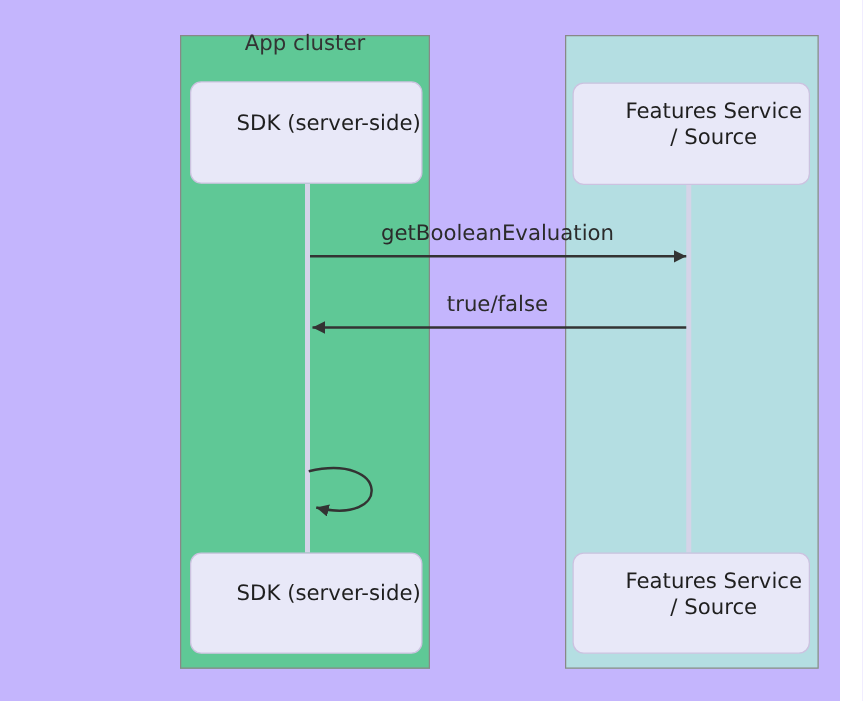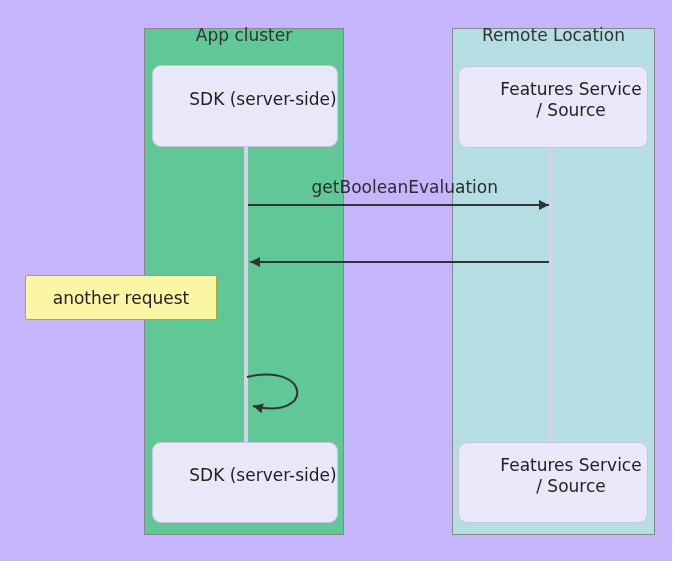--- a/index.html
+++ b/index.html
@@ -78,21 +78,21 @@
   .arrows marker path { fill: #333333; stroke: none; }
   .msg-label {
     position: absolute;
     font-size: 17px;
     line-height: 22px;
     text-align: center;
     color: #2b2b2b;
     z-index: 5;
     white-space: nowrap;
   }
-  .msg1 { left: 298px; top: 176px; width: 200px; text-align: right; }
+  .msg1 { left: 298px; top: 176px; width: 200px; }
   .msg2 { left: 298px; top: 233px; width: 200px; }
   .msg3 { left: 33px;  top: 347px; width: 424px; }
   .note {
     position: absolute;
     left: 25px; top: 275px;
     width: 192px; height: 45px;
     border: 1px solid #aea53f;
     border-radius: 2px;
     display: flex;
     align-items: center;
@@ -106,21 +106,20 @@
 <body>
 
 <div class="canvas">
 
   <div class="region region-app" style="background-color: rgb(95, 200, 150); border-color: rgb(136, 136, 136);"></div>
 
   <div class="region region-remote" style="background-color: rgb(180, 222, 226); border-color: rgb(136, 136, 136);"></div>
 
   <div class="region-label label-app">App cluster</div>
 
-  <div class="region-label label-remote">Remote Location</div>
 
   <div class="lifeline lifeline-left"></div>
 
   <div class="lifeline lifeline-right"></div>
 
   <div class="actor actor-tl">
     <span>SDK (server-side)</span>
   </div>
 
   <div class="actor actor-tr">
@@ -143,17 +142,17 @@
         <path d="M0,0 L10,5 L0,10 z"></path>
       </marker>
     </defs>
     <line x1="248" y1="205" x2="549" y2="205" marker-end="url(#ah)"></line>
     <line x1="549" y1="262" x2="250" y2="262" marker-end="url(#ah)"></line>
     <path class="loop" d="M 247 377 C 312 362, 314 421, 253 406" marker-end="url(#ah)"></path>
   </svg>
 
   <div class="msg-label msg1">getBooleanEvaluation</div>
 
+  <div class="msg-label msg2">true/false</div>
 
 
-  <div class="note" style="background-color: rgb(251, 246, 163); border-color: rgb(174, 165, 63);">another request</div>
 
 </div>
 
 </body></html>

